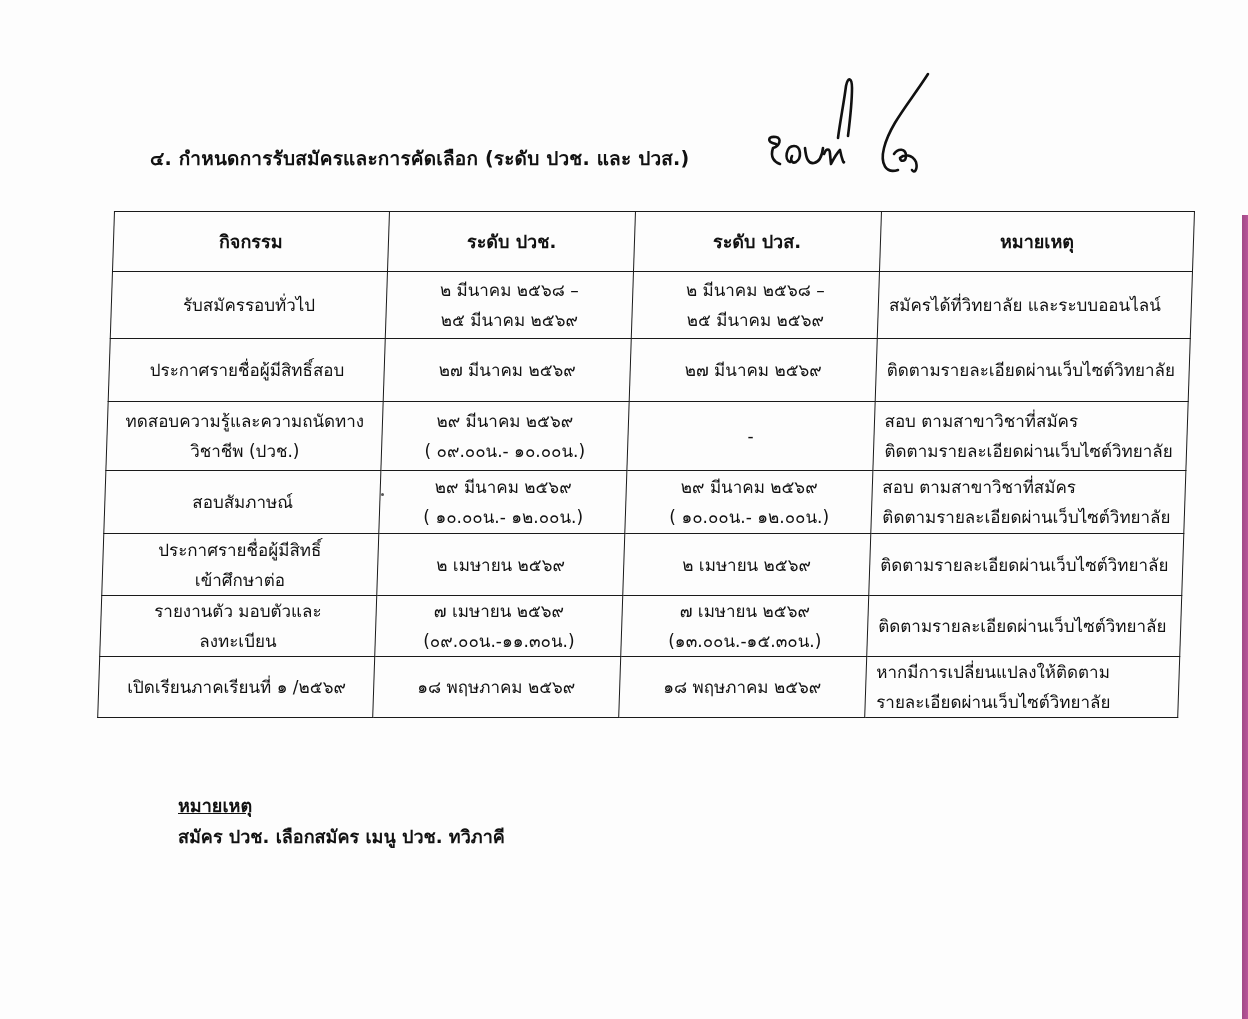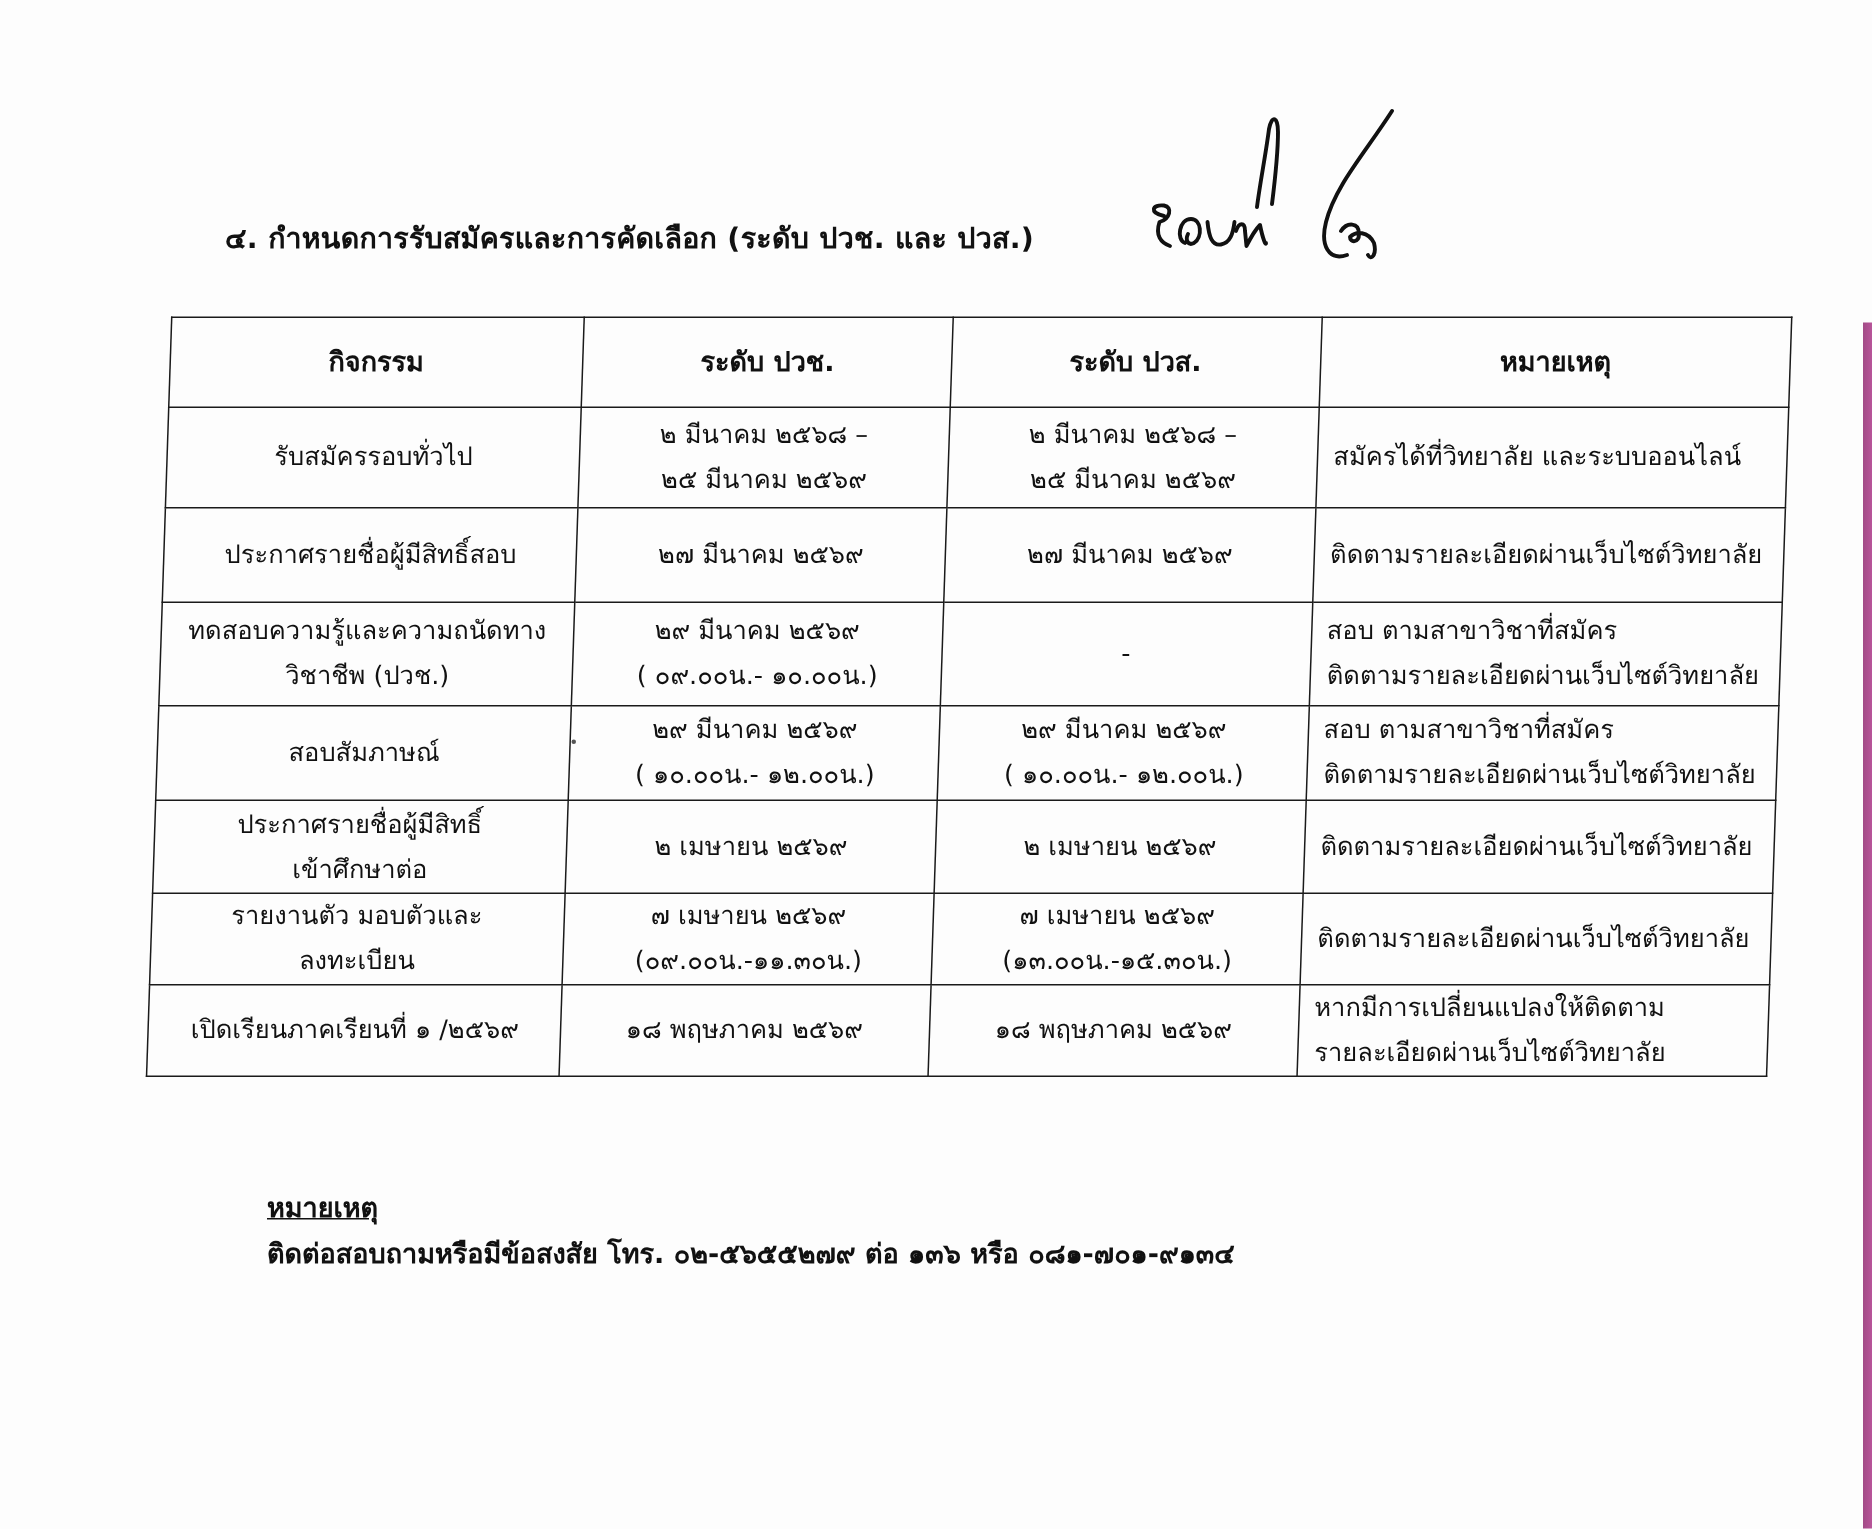--- a/index.html
+++ b/index.html
@@ -140,14 +140,14 @@
         <td class="note-cell"><span class="skew-fix"><span>หากมีการเปลี่ยนแปลงให้ติดตาม</span><br><span>รายละเอียดผ่านเว็บไซต์วิทยาลัย</span></span></td>
       </tr>
     </tbody>
   </table>
 </div>
 
 <div class="stray-dot"></div>
 
 <div class="footer">
   <div class="heading">หมายเหตุ</div>
-  <div>ติดต่อสอบถามหรือมีข้อสงสัย โทร. ๐๒-๕๖๕๕๒๗๙ ต่อ ๑๓๖ หรือ ๐๘๑-๗๐๑-๙๑๓๔</div>
+  <div>สมัคร ปวช. เลือกสมัคร เมนู ปวช. ทวิภาคี</div>
 </div>
 
 </body></html>

